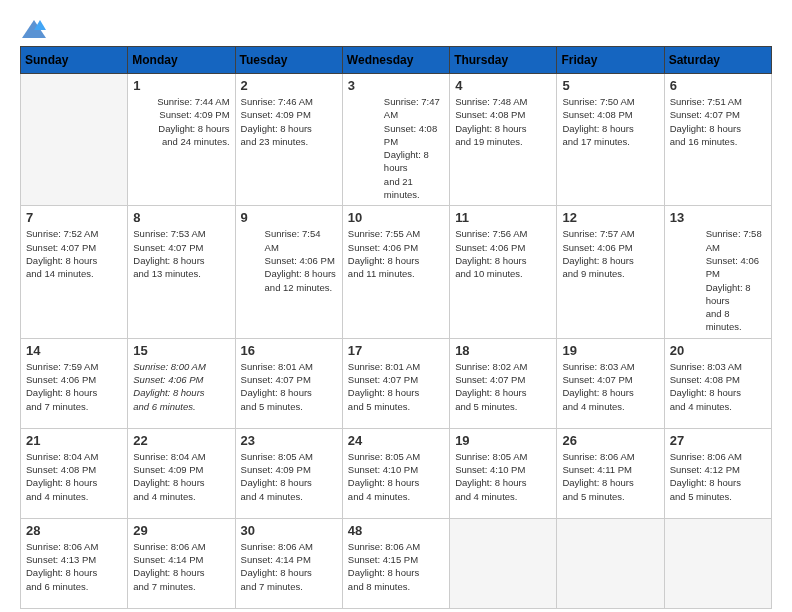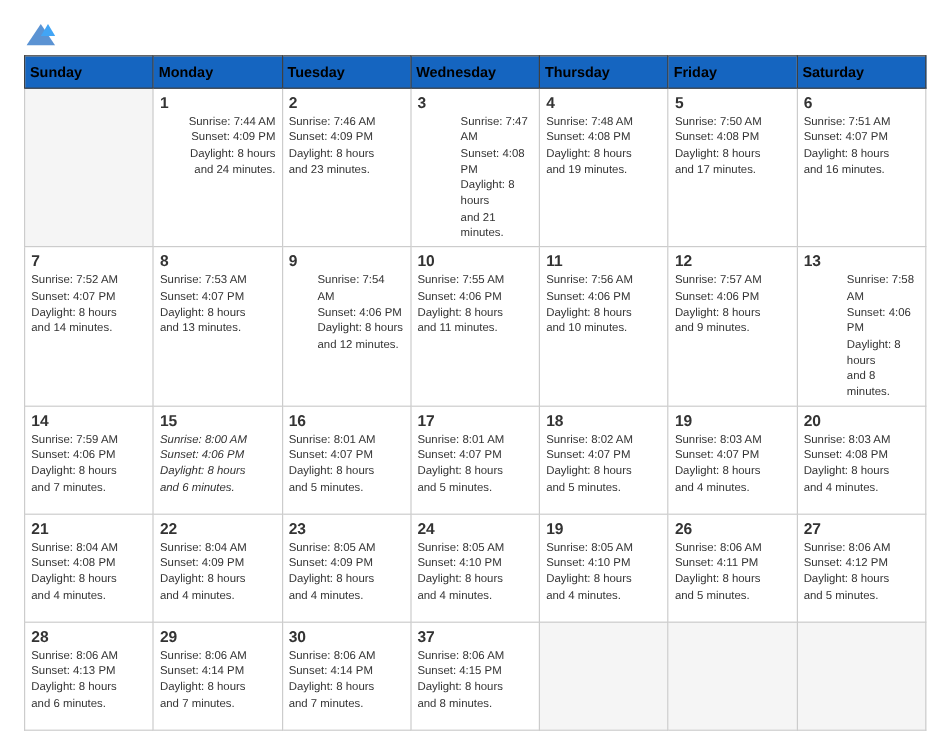--- a/index.html
+++ b/index.html
@@ -326,21 +326,21 @@
 and 7 minutes.</div>
         </td>
         <td>
           <span class="day-number">30</span>
           <div class="day-info" style="white-space: pre-line;">Sunrise: 8:06 AM
 Sunset: 4:14 PM
 Daylight: 8 hours
 and 7 minutes.</div>
         </td>
         <td>
-          <span class="day-number">37</span>
+          <span class="day-number">48</span>
           <div class="day-info" style="white-space: pre-line;">Sunrise: 8:06 AM
 Sunset: 4:15 PM
 Daylight: 8 hours
 and 8 minutes.</div>
         </td>
         <td class="empty"></td>
         <td class="empty"></td>
         <td class="empty"></td>
       </tr>
     </tbody>

